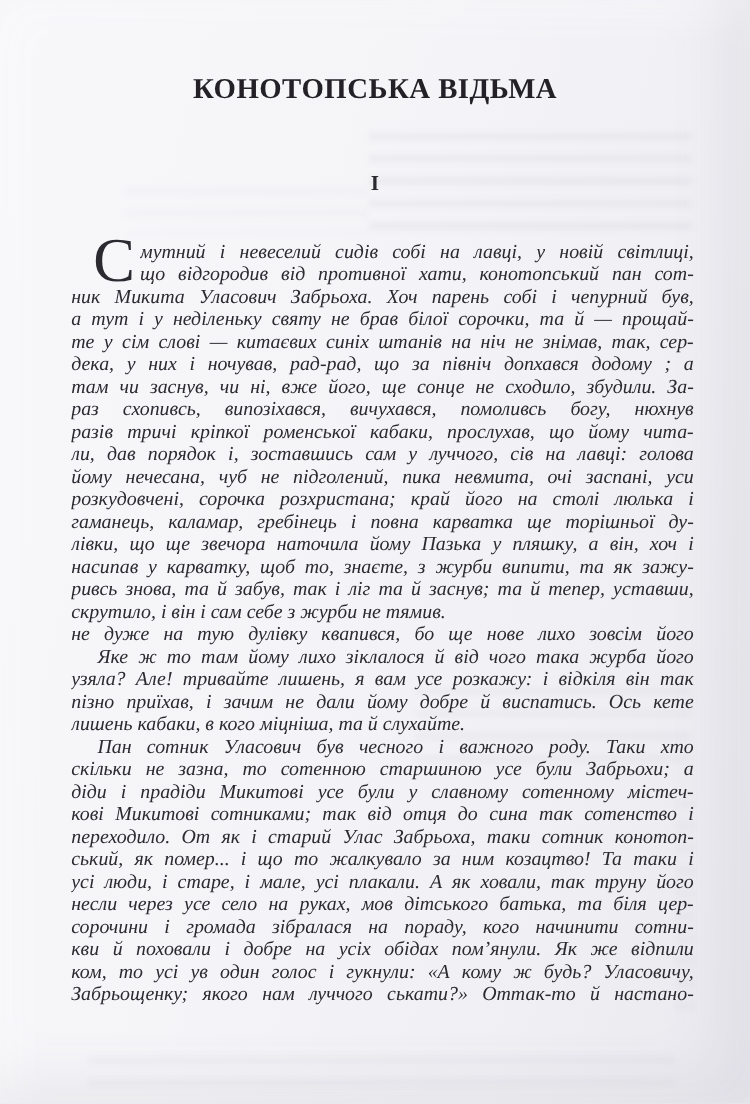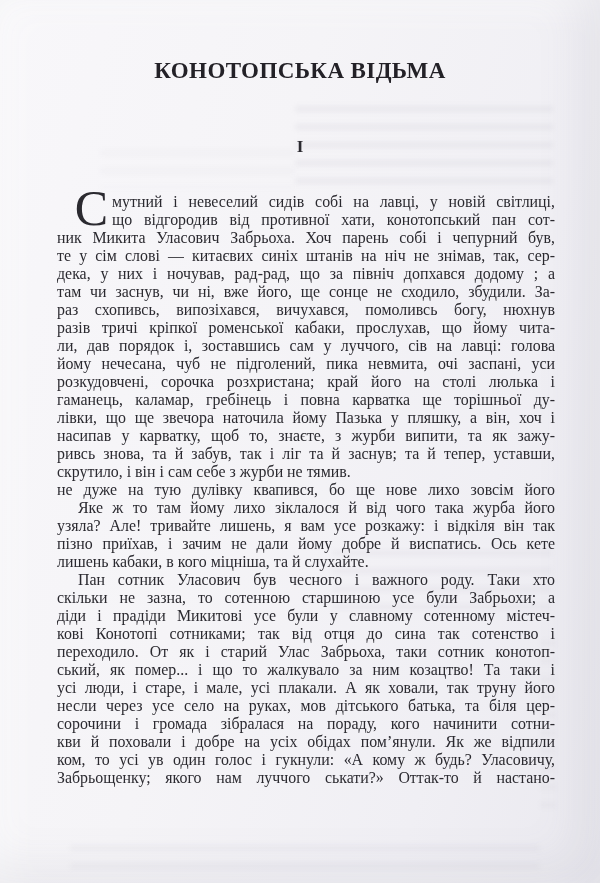--- a/index.html
+++ b/index.html
@@ -55,20 +55,21 @@
     position: absolute; top: 193px; left: 57px;
     width: 498px;
     font-size: 15.9px;
     color: #2b2a30;
   }
   .line {
     height: 18px; line-height: 18px;
     text-align: justify;
     text-align-last: justify;
     overflow: hidden;
+    font-style: italic;
   }
   .line.last   { text-align-last: left; }
   .line.indent { text-indent: 21px; }
   .dropcap {
     float: left;
     width: 55px; height: 36px;
     box-sizing: border-box;
     padding-right: 4px;
     font-size: 50px; line-height: 30px;
     text-align: right;
@@ -89,20 +90,21 @@
   <h1 class="title">КОНОТОПСЬКА ВІДЬМА</h1>
 
   <div class="numeral">I</div>
 
   <div class="text-block">
     <div class="dropcap">С</div>
 
     <div class="line">мутний і невеселий сидів собі на лавці, у новій світлиці,</div>
     <div class="line">що відгородив від противної хати, конотопський пан сот-</div>
     <div class="line">ник Микита Уласович Забрьоха. Хоч парень собі і чепурний був,</div>
+    <div class="line">а тут і у неділеньку святу не брав білої сорочки, та й — прощай-</div>
     <div class="line">те у сім слові — китаєвих синіх штанів на ніч не знімав, так, сер-</div>
     <div class="line">дека, у них і ночував, рад-рад, що за північ допхався додому ; а</div>
     <div class="line">там чи заснув, чи ні, вже його, ще сонце не сходило, збудили. За-</div>
     <div class="line">раз схопивсь, випозіхався, вичухався, помоливсь богу, нюхнув</div>
     <div class="line">разів тричі кріпкої роменської кабаки, прослухав, що йому чита-</div>
     <div class="line">ли, дав порядок і, зоставшись сам у луччого, сів на лавці: голова</div>
     <div class="line">йому нечесана, чуб не підголений, пика невмита, очі заспані, уси</div>
     <div class="line">розкудовчені, сорочка розхристана; край його на столі люлька і</div>
     <div class="line">гаманець, каламар, гребінець і повна карватка ще торішньої ду-</div>
     <div class="line">лівки, що ще звечора наточила йому Пазька у пляшку, а він, хоч і</div>
@@ -112,21 +114,21 @@
     <div class="line">не дуже на тую дулівку квапився, бо ще нове лихо зовсім його</div>
 
     <div class="line indent">Яке ж то там йому лихо зіклалося й від чого така журба його</div>
     <div class="line">узяла? Але! тривайте лишень, я вам усе розкажу: і відкіля він так</div>
     <div class="line">пізно приїхав, і зачим не дали йому добре й виспатись. Ось кете</div>
     <div class="line last">лишень кабаки, в кого міцніша, та й слухайте.</div>
 
     <div class="line indent">Пан сотник Уласович був чесного і важного роду. Таки хто</div>
     <div class="line">скільки не зазна, то сотенною старшиною усе були Забрьохи; а</div>
     <div class="line">діди і прадіди Микитові усе були у славному сотенному містеч-</div>
-    <div class="line">кові Конотопі сотниками; так від отця до сина так сотенство і</div>
+    <div class="line">кові Микитові сотниками; так від отця до сина так сотенство і</div>
     <div class="line">переходило. От як і старий Улас Забрьоха, таки сотник конотоп-</div>
     <div class="line">ський, як помер... і що то жалкувало за ним козацтво! Та таки і</div>
     <div class="line">усі люди, і старе, і мале, усі плакали. А як ховали, так труну його</div>
     <div class="line">несли через усе село на руках, мов дітського батька, та біля цер-</div>
     <div class="line">сорочини і громада зібралася на пораду, кого начинити сотни-</div>
     <div class="line">кви й поховали і добре на усіх обідах пом’янули. Як же відпили</div>
     <div class="line">ком, то усі ув один голос і гукнули: «А кому ж будь? Уласовичу,</div>
     <div class="line">Забрьощенку; якого нам луччого ськати?» Оттак-то й настано-</div>
   </div>
 

